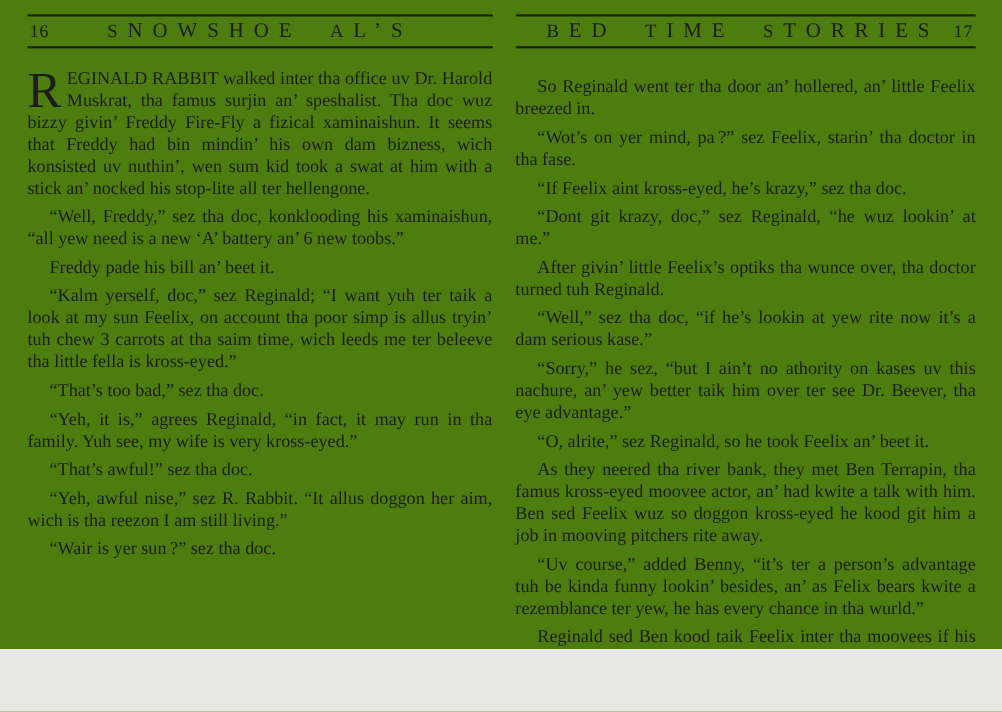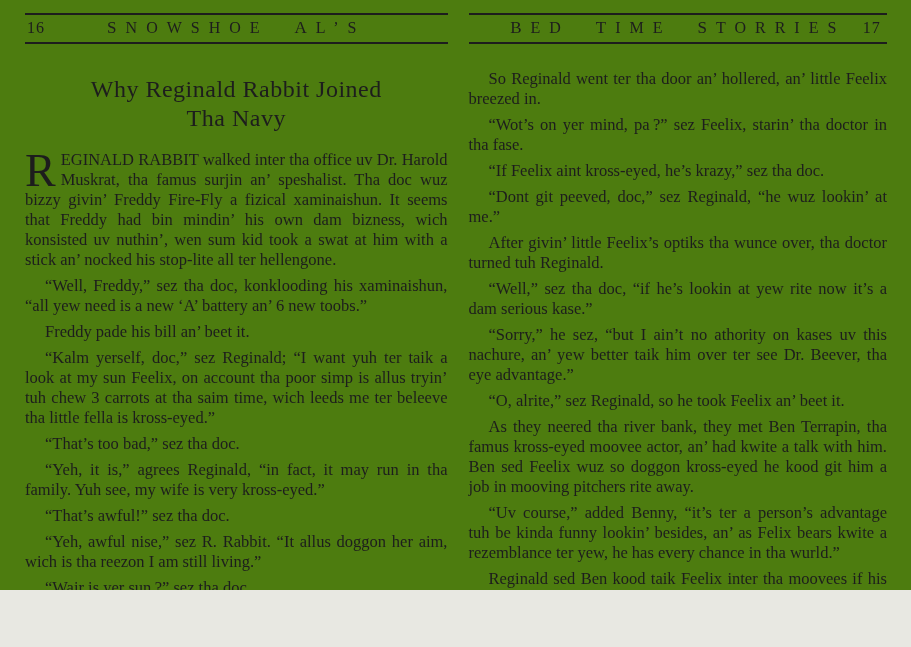--- a/index.html
+++ b/index.html
@@ -46,21 +46,21 @@
     flex: 1;
     text-align: center;
     white-space: nowrap;
   }
   .rh-word { margin: 0 13px; }
   .rh-cap {
     font-size: 17px;
     letter-spacing: 9px;
   }
   .rh-rest {
-    font-size: 16px;
+    font-size: 19px;
     letter-spacing: 9px;
     text-transform: uppercase;
   }
 
   
   .chapter-title {
     margin: 31px 0 0 0;
     font-weight: normal;
     text-align: center;
     font-size: 24px;
@@ -93,24 +93,20 @@
 
 <div class="spread">
 
   <div class="page left">
     <div class="running-header">
       <span class="pagenum">16</span>
       <span class="rh-center" id="left-head"><span class="rh-word"><span class="rh-cap">S</span><span class="rh-rest">nowshoe</span></span><span class="rh-word"><span class="rh-cap">A</span><span class="rh-rest">l’s</span></span></span>
       <span class="pagenum right-side"></span>
     </div>
 
-    <h1 class="chapter-title">
-      <span>Why Reginald Rabbit Joined</span><br>
-      <span>Tha Navy</span>
-    </h1>
 
     <div class="body-text" id="left-body">
         <p class="para has-dropcap"><span class="dropcap">R</span>EGINALD RABBIT walked inter tha office uv Dr. Harold Muskrat, tha famus surjin an’ speshalist. Tha doc wuz bizzy givin’ Freddy Fire-Fly a fizical xaminaishun. It seems that Freddy had bin mindin’ his own dam bizness, wich konsisted uv nuthin’, wen sum kid took a swat at him with a stick an’ nocked his stop-lite all ter hellengone.</p>
         <p class="para">“Well, Freddy,” sez tha doc, konklooding his xaminaishun, “all yew need is a new ‘A’ battery an’ 6 new toobs.”</p>
         <p class="para">Freddy pade his bill an’ beet it.</p>
         <p class="para">“Kalm yerself, doc,” sez Reginald; “I want yuh ter taik a look at my sun Feelix, on account tha poor simp is allus tryin’ tuh chew 3 carrots at tha saim time, wich leeds me ter beleeve tha little fella is kross-eyed.”</p>
         <p class="para">“That’s too bad,” sez tha doc.</p>
         <p class="para">“Yeh, it is,” agrees Reginald, “in fact, it may run in tha family.  Yuh see, my wife is very kross-eyed.”</p>
         <p class="para">“That’s awful!” sez tha doc.</p>
         <p class="para">“Yeh, awful nise,” sez R. Rabbit.  “It allus doggon her aim, wich is tha reezon I am still living.”</p>
@@ -122,21 +118,21 @@
     <div class="running-header">
       <span class="pagenum"></span>
       <span class="rh-center" id="right-head"><span class="rh-word"><span class="rh-cap">B</span><span class="rh-rest">ed</span></span><span class="rh-word"><span class="rh-cap">T</span><span class="rh-rest">ime</span></span><span class="rh-word"><span class="rh-cap">S</span><span class="rh-rest">torries</span></span></span>
       <span class="pagenum right-side">17</span>
     </div>
 
     <div class="body-text" id="right-body">
         <p class="para">So Reginald went ter tha door an’ hollered, an’ little Feelix breezed in.</p>
         <p class="para">“Wot’s on yer mind, pa ?” sez Feelix, starin’ tha doctor in tha fase.</p>
         <p class="para">“If Feelix aint kross-eyed, he’s krazy,” sez tha doc.</p>
-        <p class="para">“Dont git peeved, doc,” sez Reginald, “he wuz lookin’ at me.”</p>
+        <p class="para">“Dont git krazy, doc,” sez Reginald, “he wuz lookin’ at me.”</p>
         <p class="para">After givin’ little Feelix’s optiks tha wunce over, tha doctor turned tuh Reginald.</p>
         <p class="para">“Well,” sez tha doc, “if he’s lookin at yew rite now it’s a dam serious kase.”</p>
         <p class="para">“Sorry,” he sez, “but I ain’t no athority on kases uv this nachure, an’ yew better taik him over ter see Dr. Beever, tha eye advantage.”</p>
         <p class="para">“O, alrite,” sez Reginald, so he took Feelix an’ beet it.</p>
         <p class="para">As they neered tha river bank, they met Ben Terrapin, tha famus kross-eyed moovee actor, an’ had kwite a talk with him.  Ben sed Feelix wuz so doggon kross-eyed he kood git him a job in mooving pitchers rite away.</p>
         <p class="para">“Uv course,” added Benny, “it’s ter a person’s advantage tuh be kinda funny lookin’ besides, an’ as Felix bears kwite a rezemblance ter yew, he has every chance in tha wurld.”</p>
         <p class="para">Reginald sed Ben kood taik Feelix inter tha moovees if his ma wuz willin’, so they all went over tuh Regi-</p>
       </div>
   </div>
 

